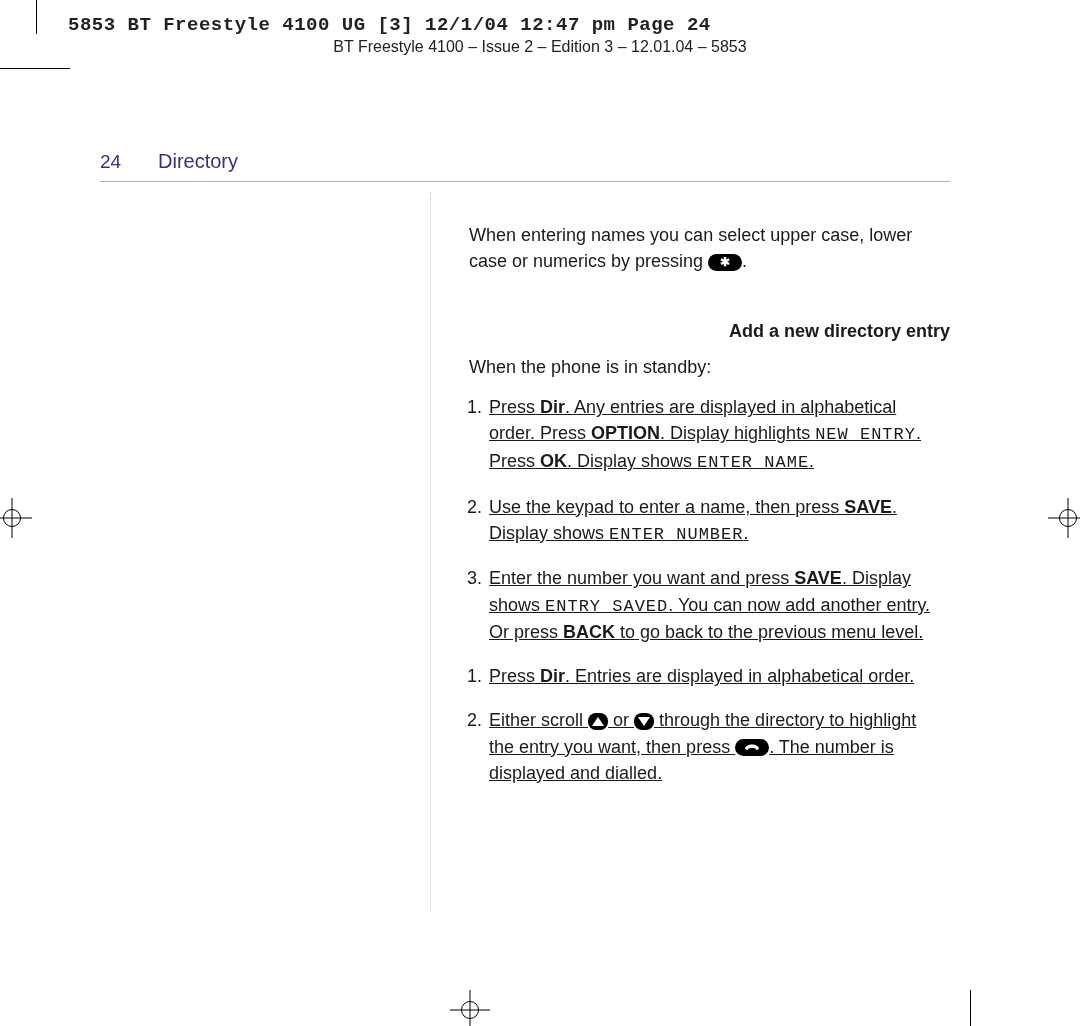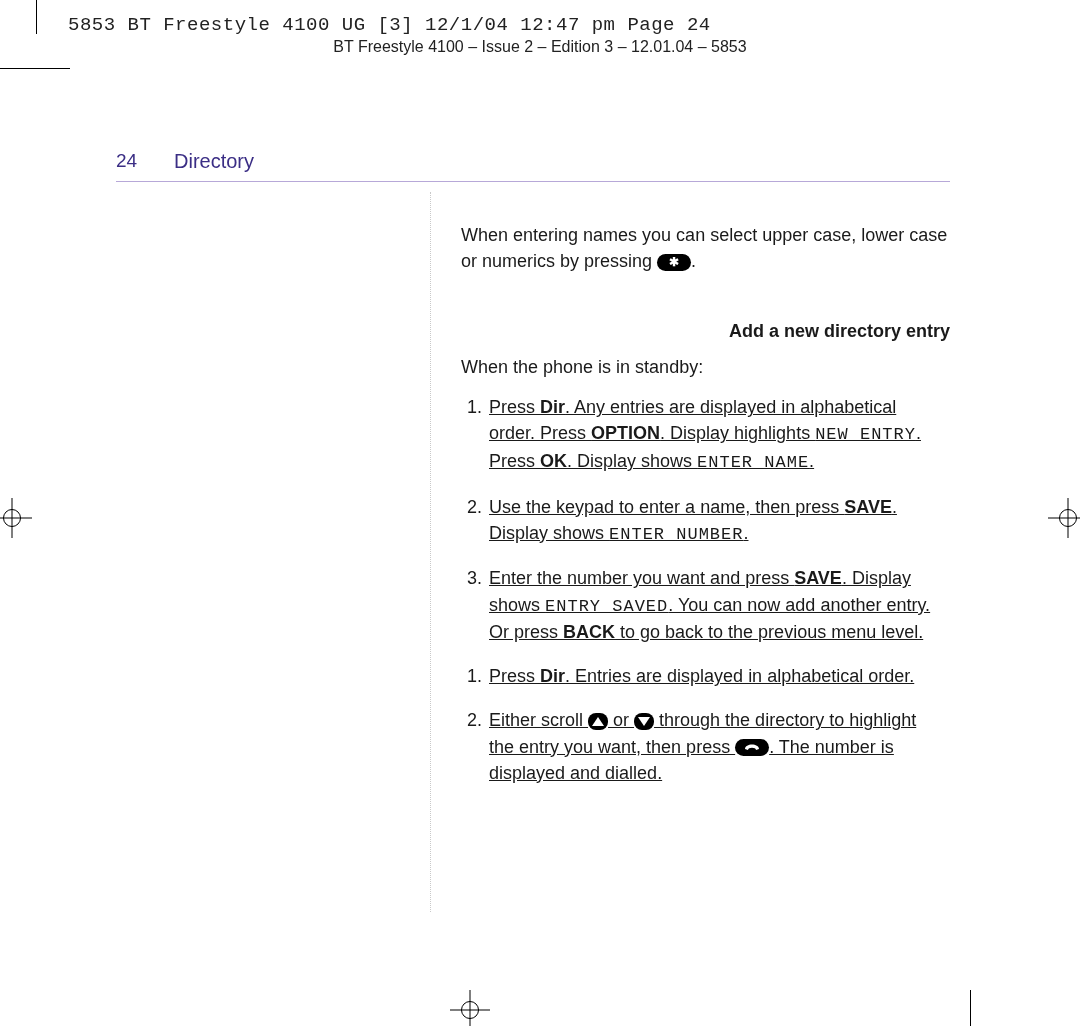--- a/index.html
+++ b/index.html
@@ -13,20 +13,21 @@
     position: relative;
   }
   .slug {
     position: absolute;
     top: 14px;
     left: 68px;
     font-family: "Courier New", Courier, monospace;
     font-size: 19px;
     letter-spacing: 0.5px;
     color: #222;
+    font-weight: bold;
   }
   .running-head {
     position: absolute;
     top: 38px;
     left: 0;
     right: 0;
     text-align: center;
     font-size: 16px;
     color: #222;
   }
@@ -77,25 +78,24 @@
 
   
   .page {
     position: absolute;
     left: 100px;
     top: 150px;
     width: 850px;
   }
   .header-line {
     display: flex;
-    align-items: flex-start;
+    align-items: center;
     gap: 28px;
     border-bottom: 1px solid #b7a8d8;
     padding-bottom: 8px;
-    margin-left: 16px;
   }
   .page-num {
     color: #3b2e85;
     font-size: 19px;
     min-width: 30px;
   }
   .section-title {
     color: #3b2e85;
     font-size: 20px;
   }
@@ -110,21 +110,21 @@
     min-height: 720px;
   }
   .col-right {
     flex: 1;
     padding-left: 30px;
     padding-top: 30px;
     font-size: 18px;
     line-height: 1.45;
   }
   .col-right p {
-    margin: 0 0 14px 0;
+    margin: 0 0 14px 8px;
   }
   .col-right h4 {
     margin: 44px 0 10px 0;
     font-size: 18px;
     font-weight: bold;
     text-align: right;
   }
   .col-right h4:first-of-type {
     margin-top: 44px;
   }

